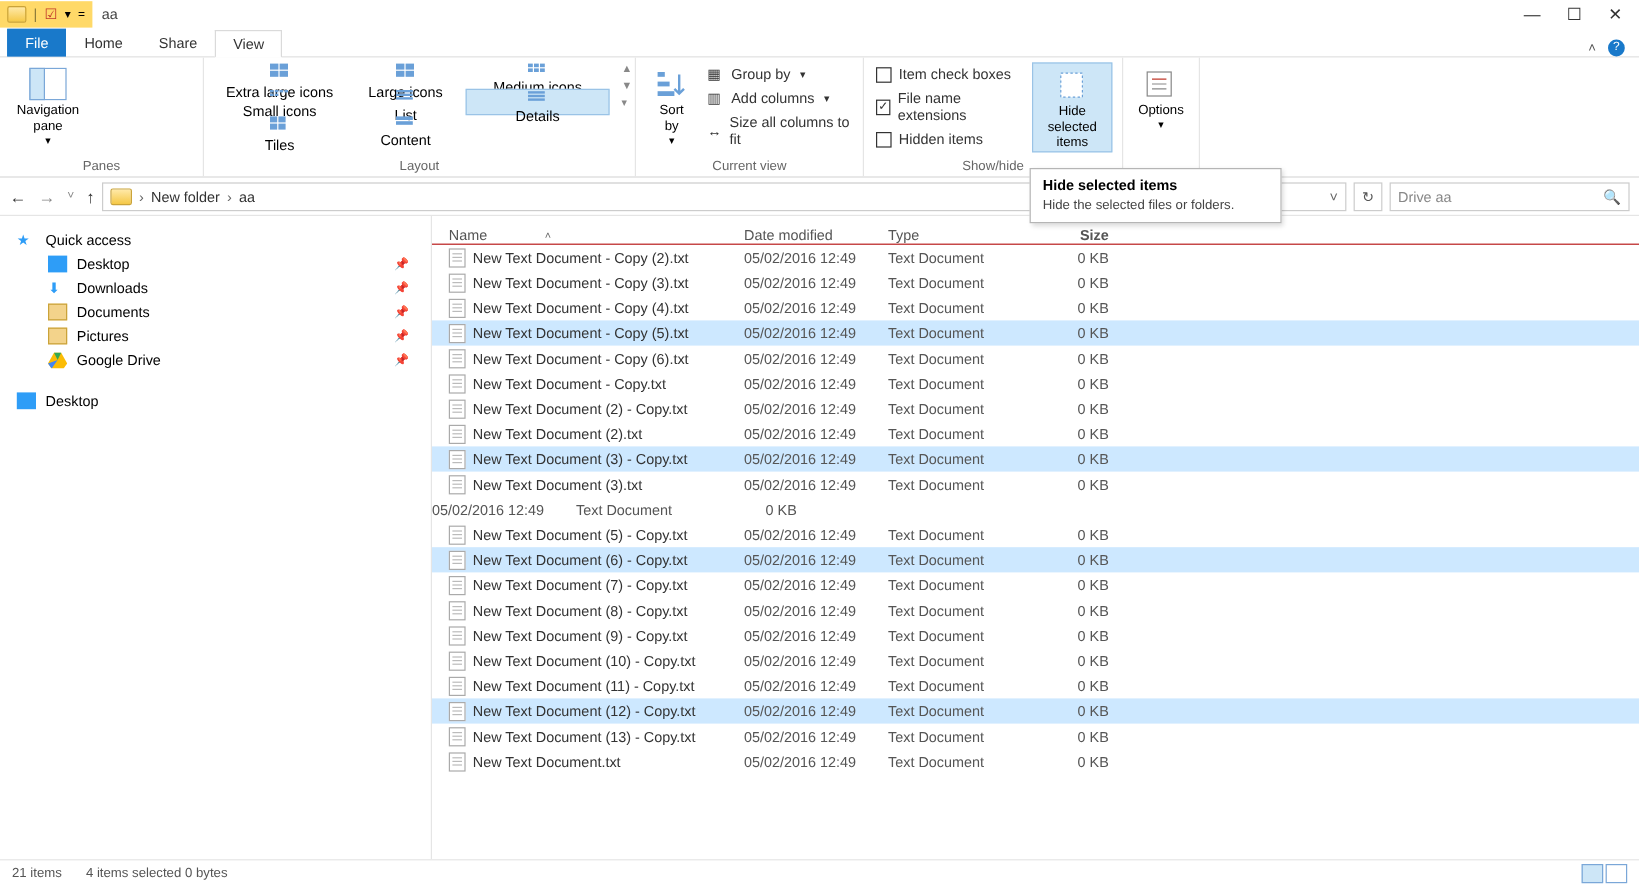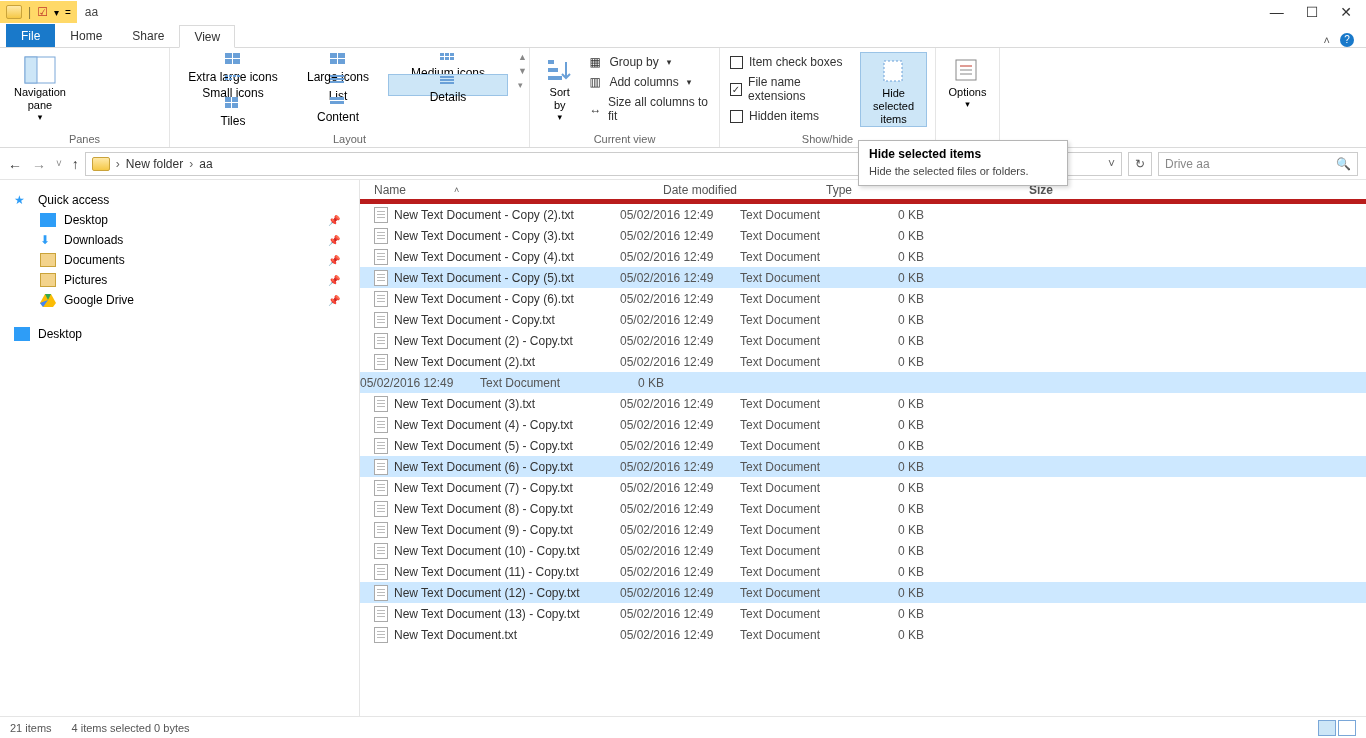--- a/index.html
+++ b/index.html
@@ -58,21 +58,21 @@
 
 .main { display:flex; height: calc(738px - 24px - 24px - 100px - 32px - 22px); }
 .sidebar { width:360px; border-right:1px solid #e5e5e5; padding:10px 0; }
 .sb-item { display:flex; align-items:center; gap:8px; padding:3px 0 3px 24px; font-size:12px; cursor:pointer; }
 .sb-item.head { padding-left:14px; }
 .sb-item.sub { padding-left:40px; }
 .sb-item .pin { margin-left:auto; margin-right:18px; color:#888; font-size:10px; }
 .sb-ic { width:16px; height:14px; }
 
 .files { flex:1; overflow:auto; }
-.fhdr { display:flex; border-bottom:5px solid #b91c1c; color:#555; font-size:12px; height:24px; align-items:center;gap:43px; }
+.fhdr { display:flex; border-bottom:1px solid #b91c1c; color:#555; font-size:12px; height:24px; align-items:flex-end; }
 .fhdr .col1 { width:260px; padding-left:14px; display:flex; align-items:center; gap:8px; }
 .fhdr .col2 { width:120px; }
 .fhdr .col3 { width:120px; }
 .fhdr .col4 { width:70px; text-align:right; padding-right:6px;font-weight:bold; }
 .fhdr .sort { font-size:9px; color:#666; margin-left:40px; }
 
 .frow { display:flex; align-items:center; height:21px; font-size:12px; color:#333; cursor:pointer; }
 .frow.sel { background:#cde8ff; }
 .frow .col1 { width:260px; padding-left:14px; display:flex; align-items:center; gap:6px; }
 .frow .col2 { width:120px; color:#555; }
@@ -456,38 +456,38 @@
         <div class="frow">
           <div class="col1">
             <span class="fic"></span>
             <span>New Text Document (2).txt</span>
           </div>
           <div class="col2">05/02/2016 12:49</div>
           <div class="col3">Text Document</div>
           <div class="col4">0 KB</div>
         </div>
         <div class="frow sel">
+          <div class="col1">
+            <span class="fic"></span>
+            <span>New Text Document (3) - Copy.txt</span>
+          </div>
           <div class="col2">05/02/2016 12:49</div>
           <div class="col3">Text Document</div>
           <div class="col4">0 KB</div>
         </div>
         <div class="frow">
           <div class="col1">
             <span class="fic"></span>
             <span>New Text Document (3).txt</span>
           </div>
           <div class="col2">05/02/2016 12:49</div>
           <div class="col3">Text Document</div>
           <div class="col4">0 KB</div>
         </div>
         <div class="frow">
-          <div class="col1">
-            <span class="fic"></span>
-            <span>New Text Document (4) - Copy.txt</span>
-          </div>
           <div class="col2">05/02/2016 12:49</div>
           <div class="col3">Text Document</div>
           <div class="col4">0 KB</div>
         </div>
         <div class="frow">
           <div class="col1">
             <span class="fic"></span>
             <span>New Text Document (5) - Copy.txt</span>
           </div>
           <div class="col2">05/02/2016 12:49</div>

